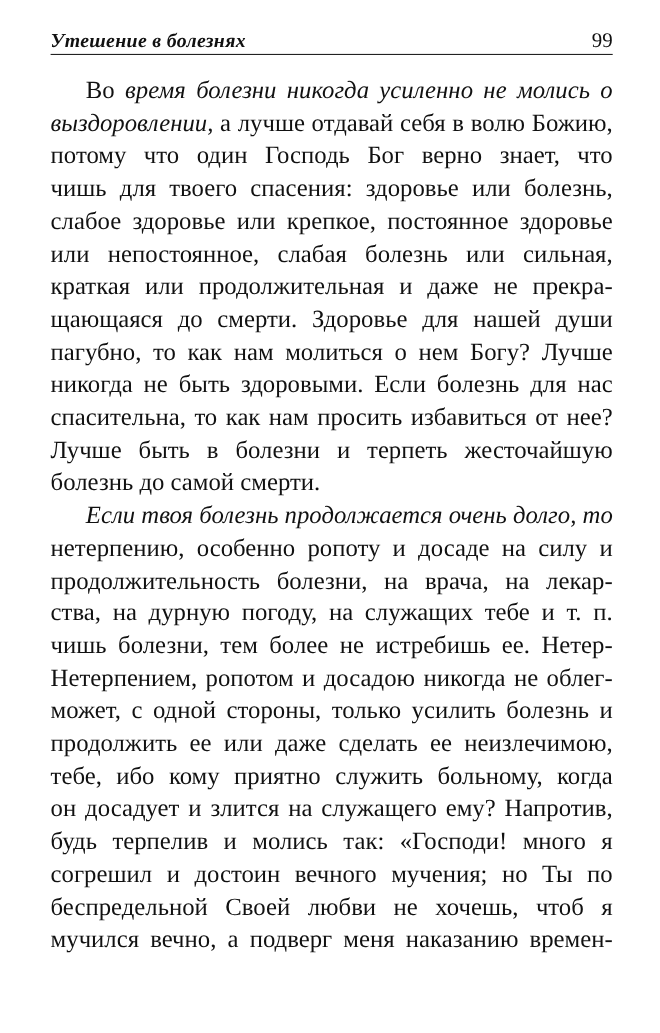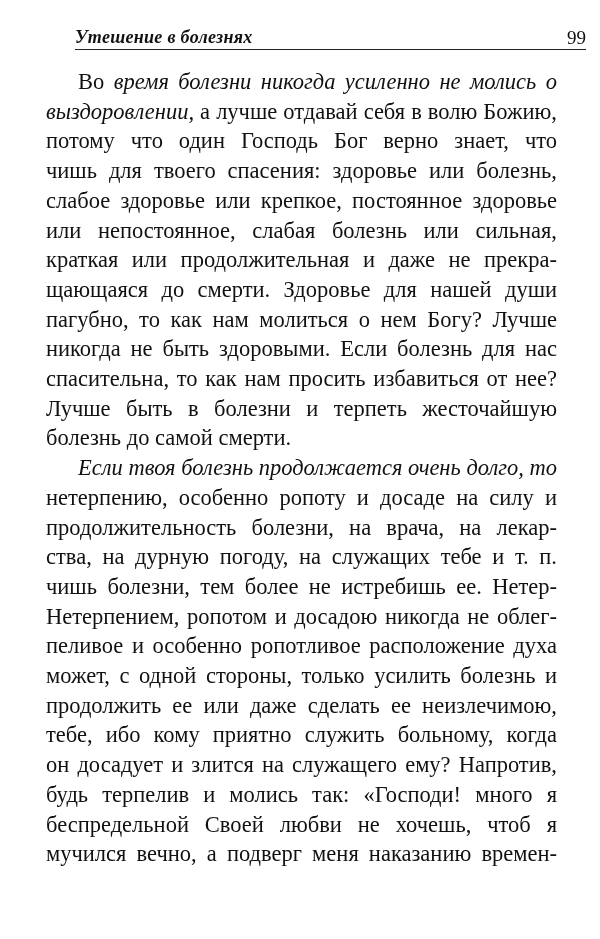--- a/index.html
+++ b/index.html
@@ -1,18 +1,18 @@
 <!DOCTYPE html>
 <html><head>
 <meta charset="utf-8">
 <style>
   html, body { margin: 0; padding: 0; background: #ffffff; }
   body { width: 600px; height: 939px; overflow: hidden; position: relative; color: #111; }
   .page { position: absolute; left: 46px; top: 0; width: 511px; font-family: "Liberation Serif", serif; }
-  .running-head { position: absolute; left: 0; top: 27px; width: 511px; height: 22px; border-bottom: 1.5px solid #222; margin-left: 29px; }
+  .running-head { position: absolute; left: 0; top: 27px; width: 511px; height: 22px; border-bottom: 1.5px solid #222; }
   .running-title { position: absolute; left: 0; top: 0; font-style: italic; font-weight: bold; font-size: 18px; letter-spacing: 0.3px; }
   .page-number { position: absolute; right: 0; top: 0; font-size: 19px; }
   .body-text { position: absolute; left: 0; top: 67px; width: 511px; font-size: 22.5px; line-height: 29.7px; text-align: justify; }
   .line { display: block; text-align: justify; text-align-last: justify; white-space: nowrap; }
   .line.last { text-align-last: left; }
   .line.indent { padding-left: 32px; font-family: Liberation Serif, serif; }
   .emph { font-style: italic; }
 </style>
 </head>
 <body>
@@ -38,23 +38,23 @@
         <span class="line"><span>Лучше быть в болезни и терпеть жесточайшую</span></span>
         <span class="line last"><span>болезнь до самой смерти.</span></span>
       </div>
       <div>
         <span class="line indent"><span class="emph">Если твоя болезнь продолжается очень долго, то</span></span>
         <span class="line"><span>нетерпению, особенно ропоту и досаде на силу и</span></span>
         <span class="line"><span>продолжительность болезни, на врача, на лекар-</span></span>
         <span class="line"><span>ства, на дурную погоду, на служащих тебе и т. п.</span></span>
         <span class="line"><span>чишь болезни, тем более не истребишь ее. Нетер-</span></span>
         <span class="line"><span>Нетерпением, ропотом и досадою никогда не облег-</span></span>
-        <span class="line"><span>пеливое и особенно ропотливое расположение духа</span></span>
         <span class="line"><span>может, с одной стороны, только усилить болезнь и</span></span>
         <span class="line"><span>продолжить ее или даже сделать ее неизлечимою,</span></span>
         <span class="line"><span>тебе, ибо кому приятно служить больному, когда</span></span>
         <span class="line"><span>он досадует и злится на служащего ему? Напротив,</span></span>
         <span class="line"><span>будь терпелив и молись так: «Господи! много я</span></span>
+        <span class="line"><span>согрешил и достоин вечного мучения; но Ты по</span></span>
         <span class="line"><span>беспредельной Своей любви не хочешь, чтоб я</span></span>
         <span class="line"><span>мучился вечно, а подверг меня наказанию времен-</span></span>
       </div>
     </div>
 </div>
 
 </body></html>

